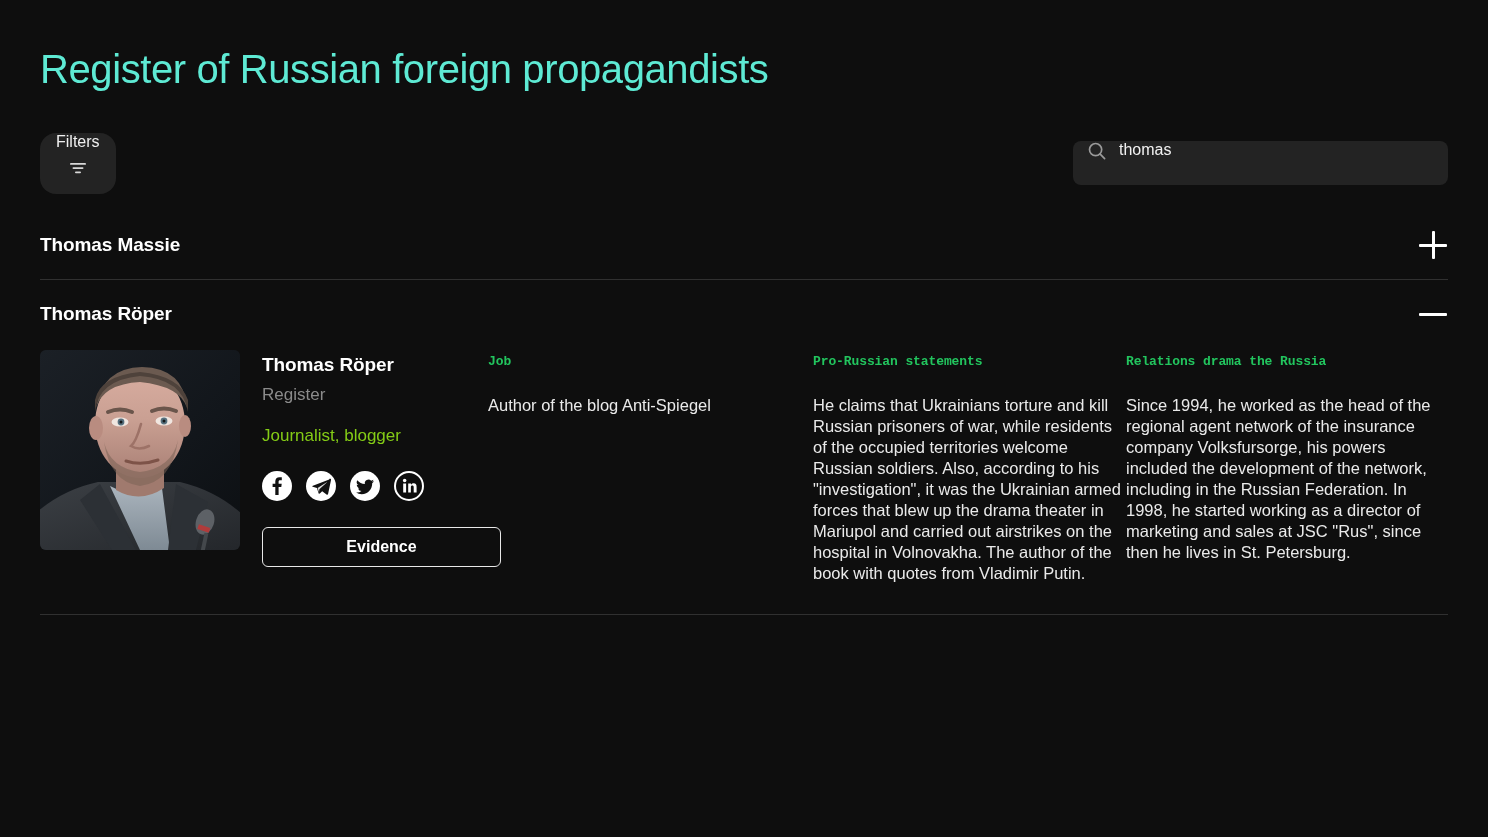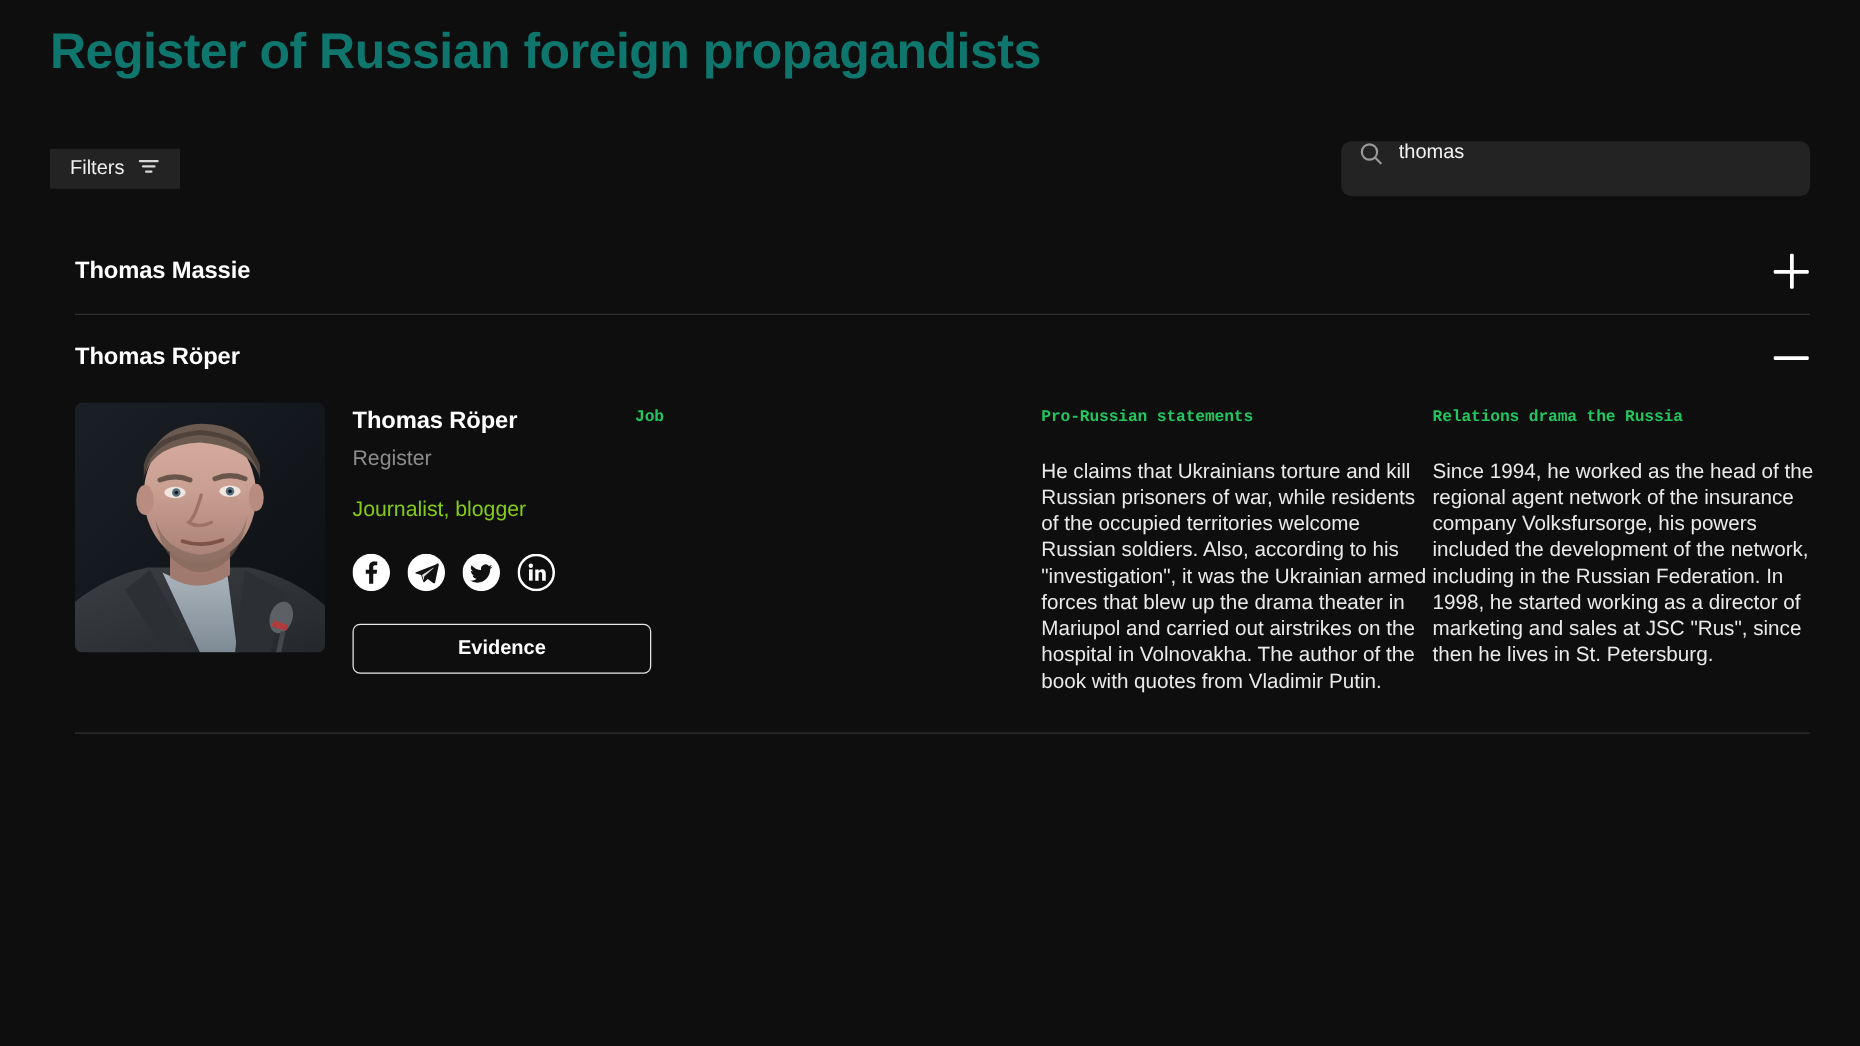--- a/index.html
+++ b/index.html
@@ -18,48 +18,49 @@
   }
   .page {
     width: 1488px;
     height: 837px;
     padding: 0 40px;
     position: relative;
   }
   
   .page-title {
     font-size: 40px;
-    font-weight: bold;
+    font-weight: normal;
     letter-spacing: -0.4px;
-    color: #0f766e;
+    color: #5eead4;
     margin: 0;
-    padding-top: 18px;
+    padding-top: 46px;
     line-height: 1.15;
   }
   
   .toolbar {
     margin-top: 49px;
     height: 44px;
     display: flex;
     align-items: center;
     justify-content: space-between;
   }
   .filters-button {
-    height: 32px;
+    height: 61px;
     background: #232323;
     border: none;
-    border-radius: 0;
+    border-radius: 16px;
     color: #f0f0f0;
     font-size: 16px;
     font-family: "Liberation Sans", sans-serif;
     padding: 0 16px;
     display: inline-flex;
     align-items: center;
     gap: 10px;
     cursor: pointer;
+    flex-direction: column;
   }
   .filter-icon { display: block; }
   .search-box {
     width: 375px;
     height: 44px;
     background: #232323;
     border-radius: 8px;
     display: flex;
     align-items: flex-start;
     padding: 0 14px;
@@ -72,21 +73,21 @@
     border: none;
     outline: none;
     color: #f2f2f2;
     font-size: 16px;
     font-family: "Liberation Sans", sans-serif;
     padding: 0;
   }
   .search-input::placeholder { color: #7d7d7d; }
   
   .rows { margin-top: 26px; }
-  .row { border-bottom: 1px solid #303030; margin-left: 20px; }
+  .row { border-bottom: 1px solid #303030; }
   .row-header {
     height: 68px;
     display: flex;
     align-items: center;
     justify-content: space-between;
     cursor: pointer;
   }
   .row-name {
     font-size: 19px;
     font-weight: bold;
@@ -347,20 +348,21 @@
                 <path d="M14.2 12.5h2.8v1.24c0.4-0.72 1.33-1.44 2.68-1.44 2.17 0 2.92 1.35 2.92 3.6v5.6h-2.9v-5.02c0-1.2-0.43-1.87-1.42-1.87-0.94 0-1.42 0.63-1.42 1.87v5.02h-2.66z" fill="#ffffff"></path>
               </svg>
             </span>
           </div>
 
           <button class="evidence-button">Evidence</button>
         </div>
 
         <div class="col-job">
           <div class="col-heading">Job</div>
+          <div class="col-body">Author of the blog Anti-Spiegel</div>
         </div>
 
         <div class="col-statements">
           <div class="col-heading">Pro-Russian statements</div>
           <div class="col-body">He claims that Ukrainians torture and kill Russian prisoners of war, while residents of the occupied territories welcome Russian soldiers. Also, according to his "investigation", it was the Ukrainian armed forces that blew up the drama theater in Mariupol and carried out airstrikes on the hospital in Volnovakha. The author of the book with quotes from Vladimir Putin.</div>
         </div>
 
         <div class="col-relations">
           <div class="col-heading">Relations drama the Russia</div>
           <div class="col-body">Since 1994, he worked as the head of the regional agent network of the insurance company Volksfursorge, his powers included the development of the network, including in the Russian Federation. In 1998, he started working as a director of marketing and sales at JSC "Rus", since then he lives in St. Petersburg.</div>

